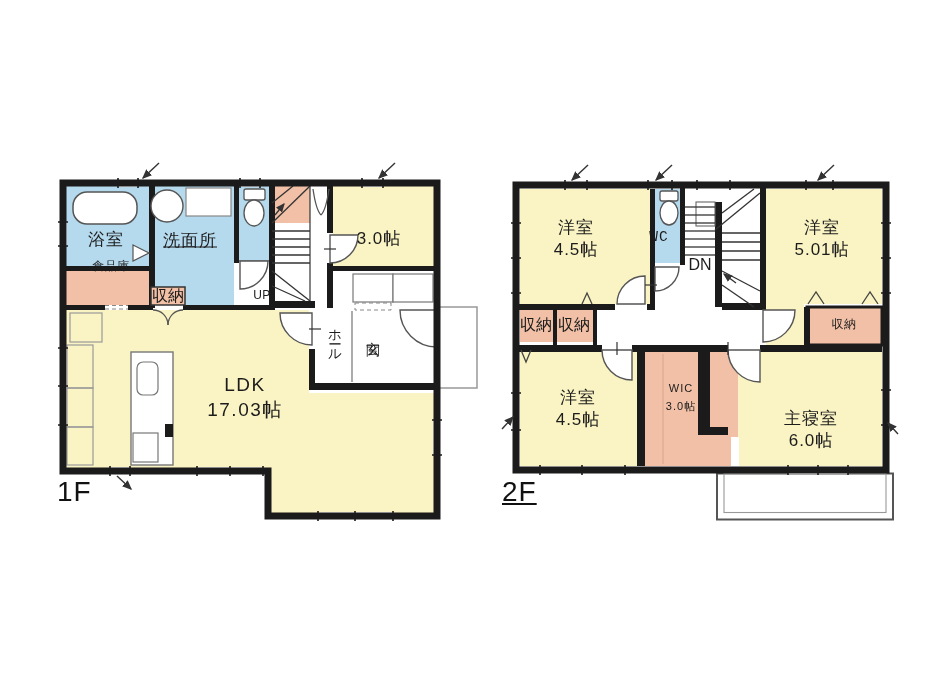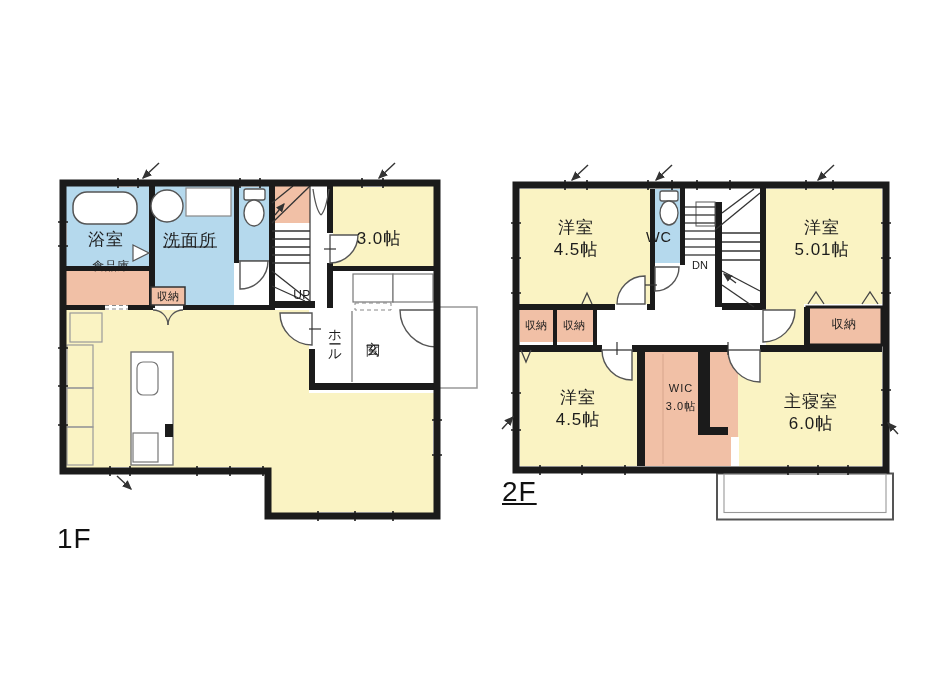--- a/index.html
+++ b/index.html
@@ -8,23 +8,23 @@
   .plan { position:absolute; }
   #plan1f { left:63px; top:183px; width:375px; height:333px; }
   #plan2f { left:516px; top:185px; width:370px; height:285px; }
   .plan svg { position:absolute; overflow:visible; }
   #svg1f { left:-12px; top:-24px; }
   #svg2f { left:-16px; top:-24px; }
   .lbl { position:absolute; transform:translate(-50%,-50%); color:#1c1c1c;
          font-size:17px; letter-spacing:1px; white-space:nowrap; line-height:1; }
   .lbl.two { text-align:center; line-height:22px; }
   .lbl.big { font-size:19px; line-height:25px; letter-spacing:1.5px; }
-  .lbl.mid { font-size:14.5px; }
+  .lbl.mid { font-size:14.5px;font-family:Liberation Mono, monospace; }
   .lbl.small { font-size:12px; letter-spacing:0.5px; }
-  .lbl.tiny { font-size:11px; letter-spacing:0; }
+  .lbl.tiny { font-size:16px; letter-spacing:0; }
   .lbl.vert { writing-mode:vertical-rl; letter-spacing:2px; font-size:13.5px; line-height:1.1; }
   .lbl.wic { font-size:11px; line-height:18px; }
   .floor-tag { position:absolute; color:#111; font-size:28px; letter-spacing:1px;
                transform:none; }
 </style>
 </head>
 <body>
 
 <div class="stage">
 
@@ -181,24 +181,28 @@
         <path d="M96,-20 L80,-5" marker-end="url(#ah1)"></path>
         <path d="M332,-20 L316,-5" marker-end="url(#ah1)"></path>
         <path d="M54,293 L68,306" marker-end="url(#ah1)"></path>
       </g>
     </svg>
 
     <div class="lbl" style="left:43px; top:56px;">浴室</div>
     <div class="lbl" style="left:127px; top:57px;text-decoration:underline;">洗面所</div>
     <div class="lbl small" style="left:48px; top:83px;">食品庫</div>
     <div class="lbl tiny" style="left:105px; top:113px;">収納</div>
-    <div class="lbl small" style="left:199px; top:112px;margin-left:40px;">UP</div>
+    <div class="lbl small" style="left:199px; top:112px;">UP</div>
     <div class="lbl" style="left:316px; top:55px;">3.0帖</div>
     <div class="lbl vert" style="left:271px; top:155px;">ホール</div>
     <div class="lbl vert" style="left:309px; top:150px;">玄関</div>
+    <div class="lbl two big" style="left:182px; top:214px;">
+      <span>LDK</span><br>
+      <span>17.03帖</span>
+    </div>
   </div>
 
   <div id="plan2f" class="plan">
     <svg id="svg2f" width="404" height="386" viewBox="-16 -24 404 386">
       <defs>
         <marker id="ah2" markerWidth="8" markerHeight="8" refX="6" refY="3" orient="auto">
           <path d="M0,0 L7,3 L0,6 Z" fill="#333"></path>
         </marker>
       </defs>
 
@@ -362,22 +366,22 @@
     <div class="lbl tiny" style="left:58px; top:140px;">収納</div>
     <div class="lbl small" style="left:328px; top:139px;">収納</div>
     <div class="lbl two" style="left:62px; top:224px;">
       <span>洋室</span><br>
       <span>4.5帖</span>
     </div>
     <div class="lbl two wic" style="left:165px; top:212px;">
       <span>WIC</span><br>
       <span>3.0帖</span>
     </div>
-    <div class="lbl two" style="left:295px; top:228px;">
+    <div class="lbl two" style="left:295px; top:245px;">
       <span>主寝室</span><br>
       <span>6.0帖</span>
     </div>
   </div>
 
-  <div class="floor-tag" style="left:57px; top:476px;margin-top:47px;">1F</div>
+  <div class="floor-tag" style="left:57px; top:476px;">1F</div>
   <div class="floor-tag" style="left:502px; top:476px;text-decoration:underline;">2F</div>
 
 </div>
 
 </body></html>

